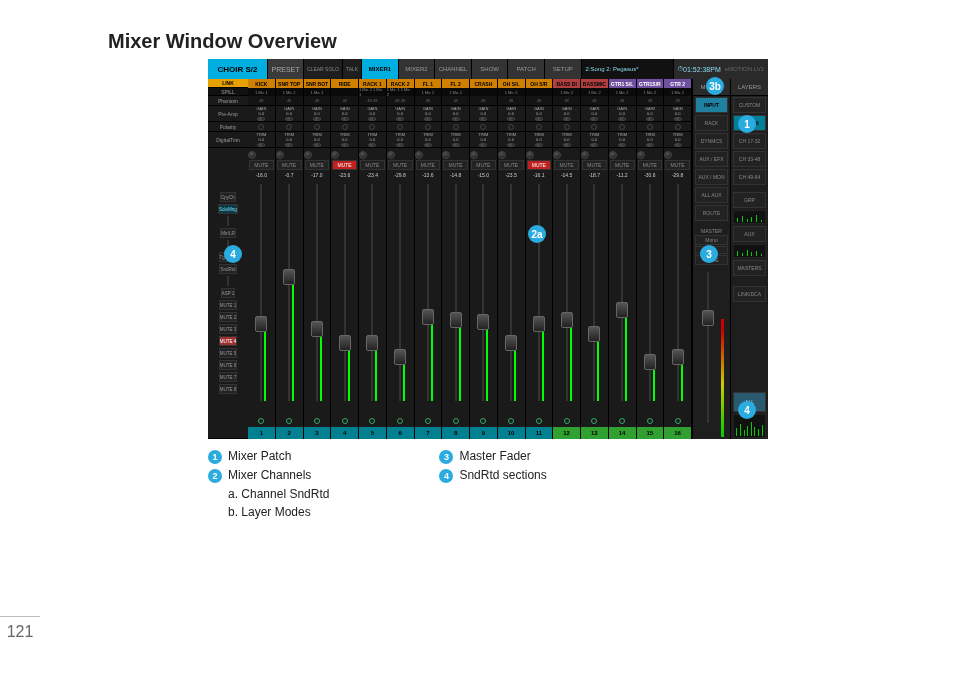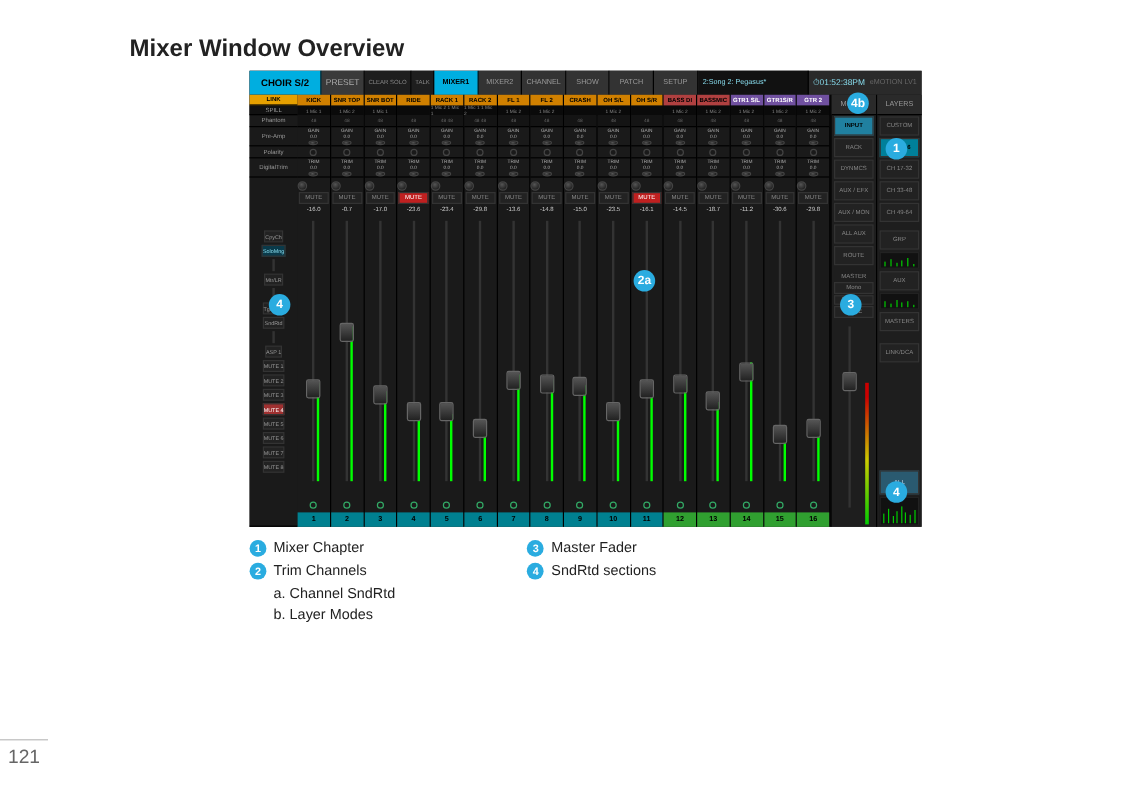--- a/index.html
+++ b/index.html
@@ -723,35 +723,35 @@
             <span style="height:70%"></span>
             <span style="height:45%"></span>
             <span style="height:35%"></span>
             <span style="height:55%"></span>
           </div>
     </div>
   </div>
 
   <div class="bubble" style="top:56px; right:12px;">1</div>
   <div class="bubble" style="top:166px; left:320px;">2a</div>
-  <div class="bubble" style="top:18px; right:44px;">4b</div>
+  <div class="bubble" style="top:18px; right:44px;">3b</div>
   <div class="bubble" style="top:186px; right:50px;">3</div>
   <div class="bubble" style="top:186px; left:16px;">4</div>
   <div class="bubble" style="bottom:20px; right:12px;">4</div>
 </div>
 
 <div class="legend">
   <div class="col">
     <div class="li">
           <span class="num">1</span>
-          <span>Mixer Chapter</span>
+          <span>Mixer Patch</span>
         </div>
     <div class="li">
           <span class="num">2</span>
-          <span>Trim Channels</span>
+          <span>Mixer Channels</span>
         </div>
     <div class="sub">a. Channel SndRtd</div>
     <div class="sub">b. Layer Modes</div>
   </div>
   <div class="col">
     <div class="li">
           <span class="num">3</span>
           <span>Master Fader</span>
         </div>
     <div class="li">

